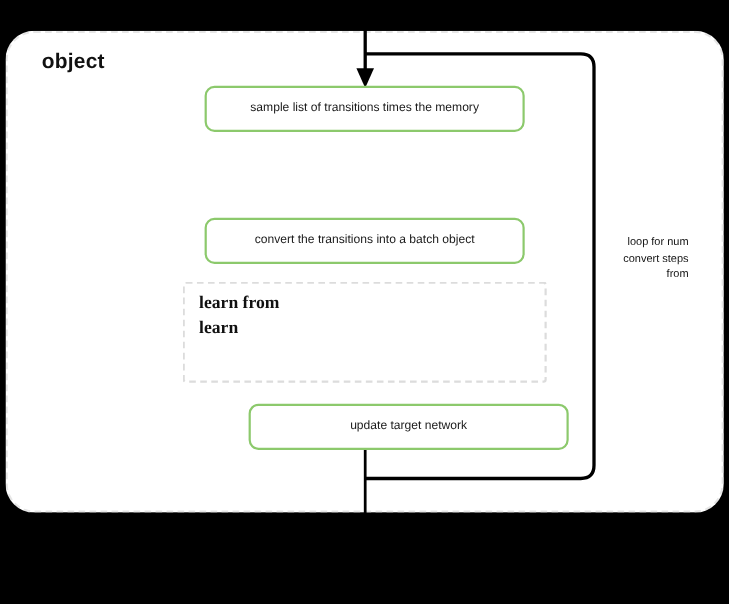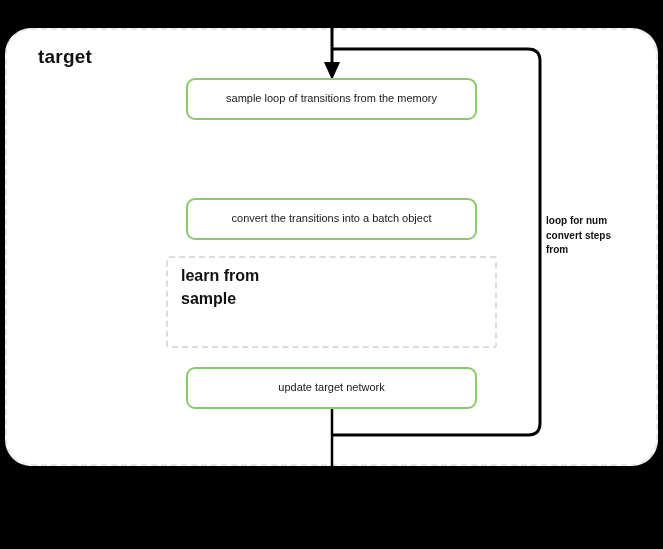--- a/index.html
+++ b/index.html
@@ -53,21 +53,21 @@
   .step-label {
     font-size: 11px;
     color: #1a1a1a;
     font-family: "Liberation Sans", sans-serif;
     line-height: 1.2;
     text-align: center;
   }
   #step-sample  { top: 78px; }
   #step-filter  { top: 138px; }
   #step-convert { top: 198px; }
-  #step-update  { top: 367px; }
+  #step-update  { top: 367px; margin-left: 40px; }
 
   
   #learn-block {
     position: absolute;
     left: 166px;
     top: 256px;
     width: 331px;
     height: 92px;
     box-sizing: border-box;
     background: #ffffff;
@@ -76,41 +76,42 @@
   }
   #learn-title {
     position: absolute;
     left: 181px;
     top: 264px;
     width: 140px;
     font-size: 16px;
     font-weight: bold;
     color: #111111;
     line-height: 1.45;
+    font-family: Liberation Serif, serif;
   }
 
   
   #connectors {
     position: absolute;
     left: 0;
     top: 0;
     width: 663px;
     height: 549px;
     pointer-events: none;
   }
 
   
   #loop-label {
     position: absolute;
     left: 546px;
     top: 214px;
     width: 80px;
-    text-align: left;
+    text-align: right;
     font-size: 10px;
-    font-weight: bold;
+    font-weight: normal;
     color: #111111;
     line-height: 1.45;
   }
 </style>
 </head>
 <body>
 
 <div id="canvas">
 
   <div id="train-block"></div>
@@ -118,35 +119,35 @@
   <svg id="connectors" viewBox="0 0 663 549" xmlns="http://www.w3.org/2000/svg">
 
     <path d="M332,0 L332,68" stroke="#000000" stroke-width="3" fill="none"></path>
     <polygon points="332,80 324,62 340,62" fill="#000000"></polygon>
 
     <path d="M332,49 L528,49 Q540,49 540,61 L540,423 Q540,435 528,435 L332,435" stroke="#000000" stroke-width="3" fill="none" stroke-linecap="butt"></path>
 
     <path d="M332,408 L332,468" stroke="#000000" stroke-width="2.5" fill="none"></path>
   </svg>
 
-  <div id="train-title">target</div>
+  <div id="train-title">object</div>
 
   <div class="step-box" id="step-sample">
-    <span class="step-label">sample loop of transitions from the memory</span>
+    <span class="step-label">sample list of transitions times the memory</span>
   </div>
 
 
   <div class="step-box" id="step-convert">
     <span class="step-label">convert the transitions into a batch object</span>
   </div>
 
   <div id="learn-block"></div>
   <div id="learn-title">
     <span>learn from</span><br>
-    <span>sample</span>
+    <span>learn</span>
   </div>
 
   <div class="step-box" id="step-update">
     <span class="step-label">update target network</span>
   </div>
 
   <div id="loop-label">
     <span>loop for num</span><br>
     <span>convert steps</span><br>
     <span>from</span>

